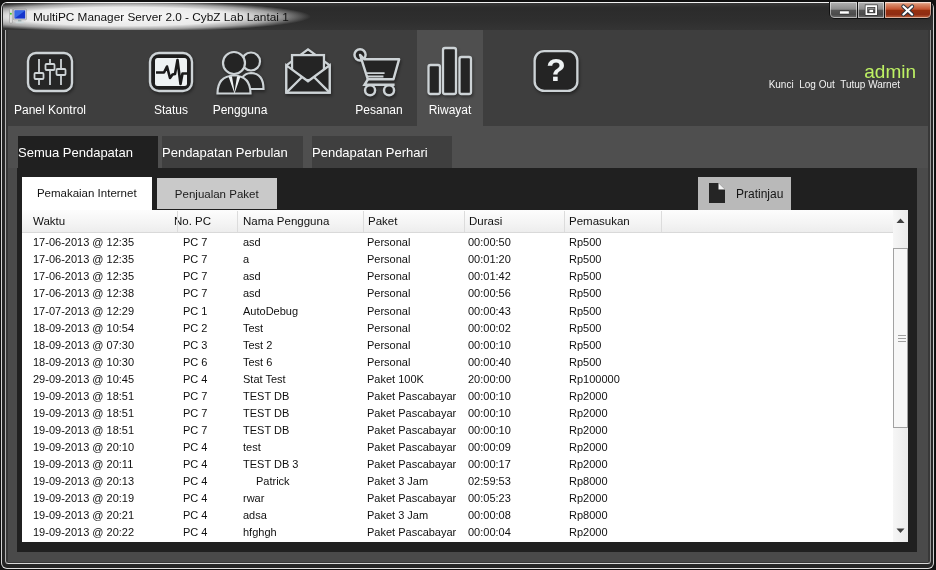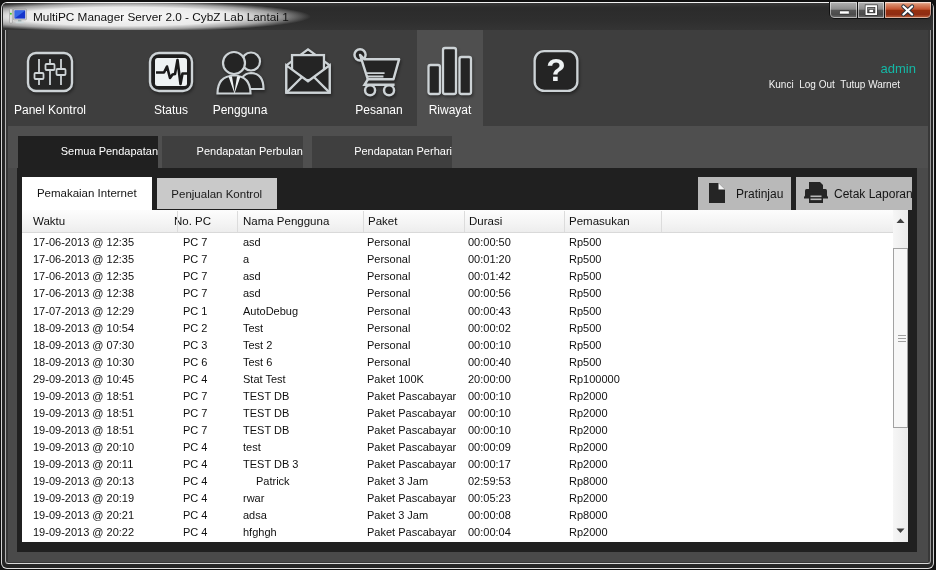--- a/index.html
+++ b/index.html
@@ -27,25 +27,25 @@
 #wb-cls{left:55px;width:48px;border-radius:0 0 6px 0;background:linear-gradient(180deg,#f0c5b2 0%,#da8e6e 14%,#c45330 45%,#96300f 53%,#8f2c13 78%,#c4663e 100%);}
 #wb-cls .inner{border-radius:0 0 4px 0;}
 .glyph{position:absolute;left:0;top:0;width:100%;height:100%;}
 
 #toolbar{left:8px;top:30px;width:920px;height:96px;background:#3e3e3e;}
 #riwahl{left:409px;top:0;width:66px;height:96px;background:#4f4f4f;}
 .tbitem{position:absolute;top:0;height:96px;}
 .tbicon{position:absolute;top:18px;left:50%;transform:translateX(-50%);filter:drop-shadow(1.5px 2px 1.5px rgba(0,0,0,0.4));}
 .tblabel{position:absolute;top:73px;width:200px;left:50%;transform:translateX(-50%);
   text-align:center;font-size:12px;color:#ffffff;}
-#admin{right:12px;top:31px;text-align:right;color:#14b8a6;font-size:13px;}
+#admin{right:12px;top:31px;text-align:right;color:#bef264;font-size:19px;}
 #adminlinks{right:28px;top:49px;text-align:right;color:#f2f2f2;font-size:10px;}
 
 #tabstrip{left:8px;top:126px;width:920px;height:42px;background:#4f4f4f;}
-.t1{position:absolute;top:10px;height:32px;font-size:11px;color:#fff;text-align:right;}
+.t1{position:absolute;top:10px;height:32px;font-size:13px;color:#fff;text-align:left;}
 .t1 span{position:relative;top:9px;}
 #t1a{left:10px;width:140px;background:#202020;}
 #t1b{left:154px;width:141px;background:#3f3f3f;}
 #t1c{left:304px;width:140px;background:#3f3f3f;}
 
 #formbg{left:8px;top:168px;width:920px;height:394px;background:#4a4a4a;}
 #panel{left:17px;top:168px;width:900px;height:384px;background:#202020;}
 .t2{position:absolute;top:9px;height:33px;font-size:11.5px;text-align:center;}
 .t2 span{position:relative;top:10px;}
 #t2a{left:5px;width:129.5px;background:#ffffff;color:#141414;}
@@ -194,38 +194,27 @@
     <div id="adminlinks" class="abs">Kunci&nbsp; Log Out&nbsp; Tutup Warnet</div>
   </div>
   <div id="tabstrip" class="abs">
     <div class="t1" id="t1a"><span>Semua Pendapatan</span></div>
     <div class="t1" id="t1b"><span>Pendapatan Perbulan</span></div>
     <div class="t1" id="t1c"><span>Pendapatan Perhari</span></div>
   </div>
   <div id="formbg" class="abs"></div>
   <div id="panel" class="abs">
     <div class="t2" id="t2a"><span>Pemakaian Internet</span></div>
-    <div class="t2" id="t2b"><span>Penjualan Kontrol</span></div>
+    <div class="t2" id="t2b"><span>Penjualan Paket</span></div>
     <div class="rbtn" id="btn-prat">
       <svg style="position:absolute;left:10px;top:5px" width="18" height="22" viewBox="0 0 18 22">
         <path d="M1,1 L10.5,1 L17,7.5 L17,21 L1,21 Z" fill="#252525"></path>
         <path d="M10.5,1 L10.5,7.5 L17,7.5 Z" fill="#f4f4f4"></path>
       </svg>
       <span style="left:38px">Pratinjau</span>
-    </div>
-    <div class="rbtn" id="btn-cetak">
-      <svg style="position:absolute;left:7px;top:4px" width="26" height="25" viewBox="0 0 26 25">
-        <path d="M6,1 L17,1 L20,4 L20,8 L6,8 Z" fill="#252525"></path>
-        <rect x="2" y="8" width="22" height="9" rx="1.5" fill="#252525"></rect>
-        <path d="M1,16 L5,10.5 L21,10.5 L25,16 L25,17.5 L1,17.5 Z" fill="#252525"></path>
-        <rect x="6" y="13" width="14" height="9" fill="#252525"></rect>
-        <rect x="7.5" y="14.5" width="11" height="1.6" fill="#b9b9b9"></rect>
-        <rect x="7.5" y="17.5" width="11" height="1.6" fill="#b9b9b9"></rect>
-      </svg>
-      <span style="left:38px">Cetak Laporan</span>
     </div>
     <div id="table">
       <div id="tbody">
 <div class="tr" style="top:23.0px">
             <span style="left:11px">17-06-2013 @ 12:35</span>
             <span style="left:161px">PC 7</span>
             <span style="left:221px">asd</span>
             <span style="left:345px">Personal</span>
             <span style="left:446px">00:00:50</span>
             <span style="left:547px">Rp500</span>

